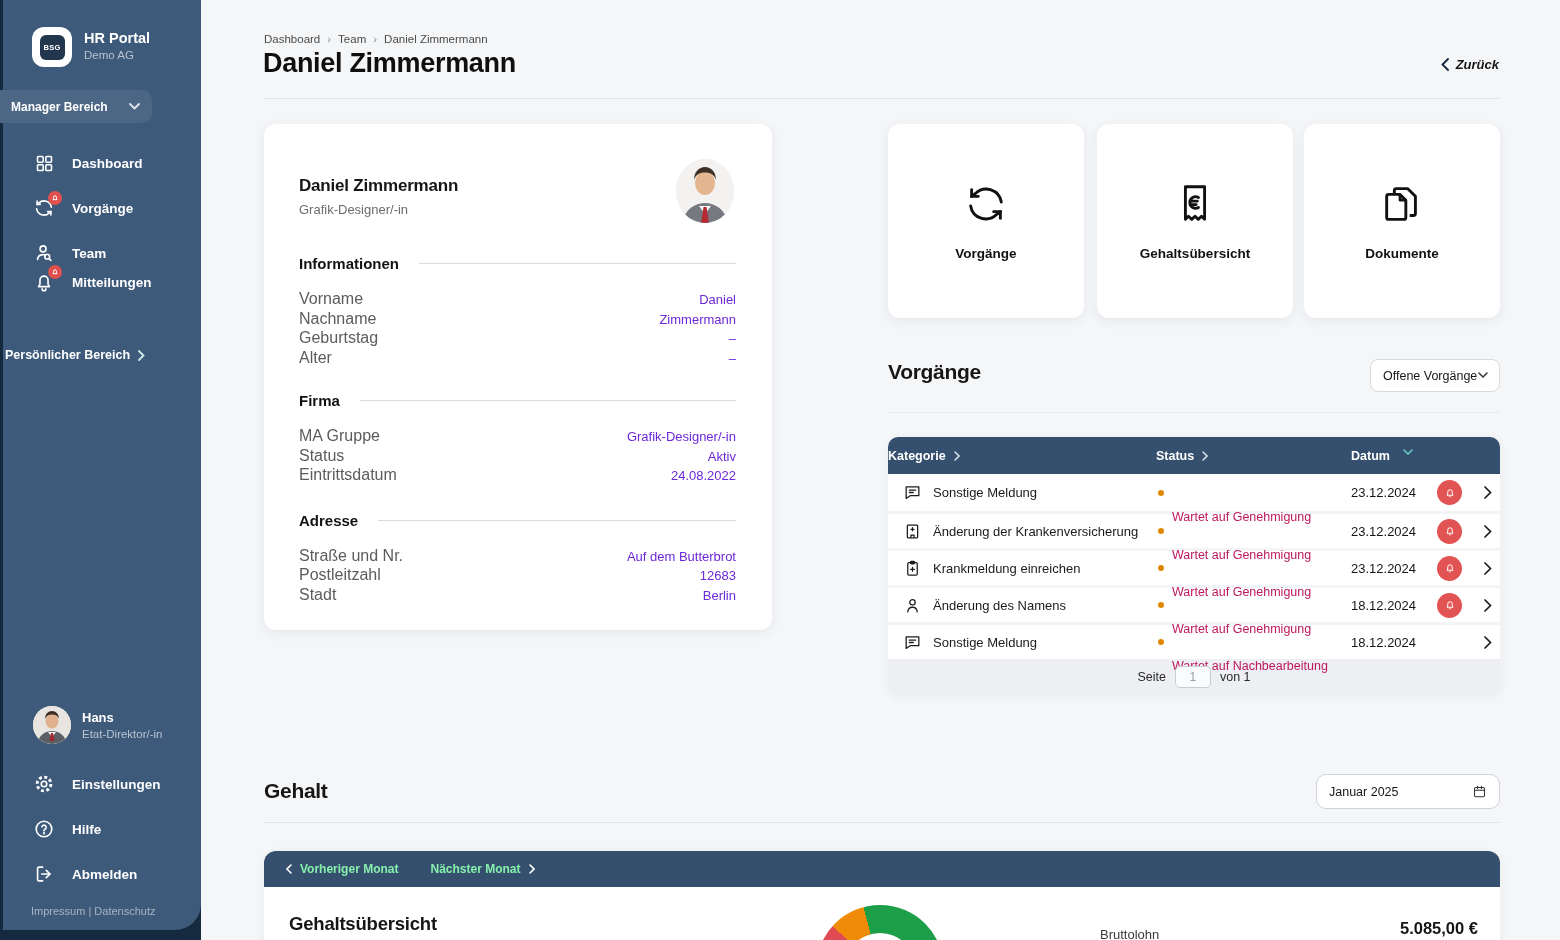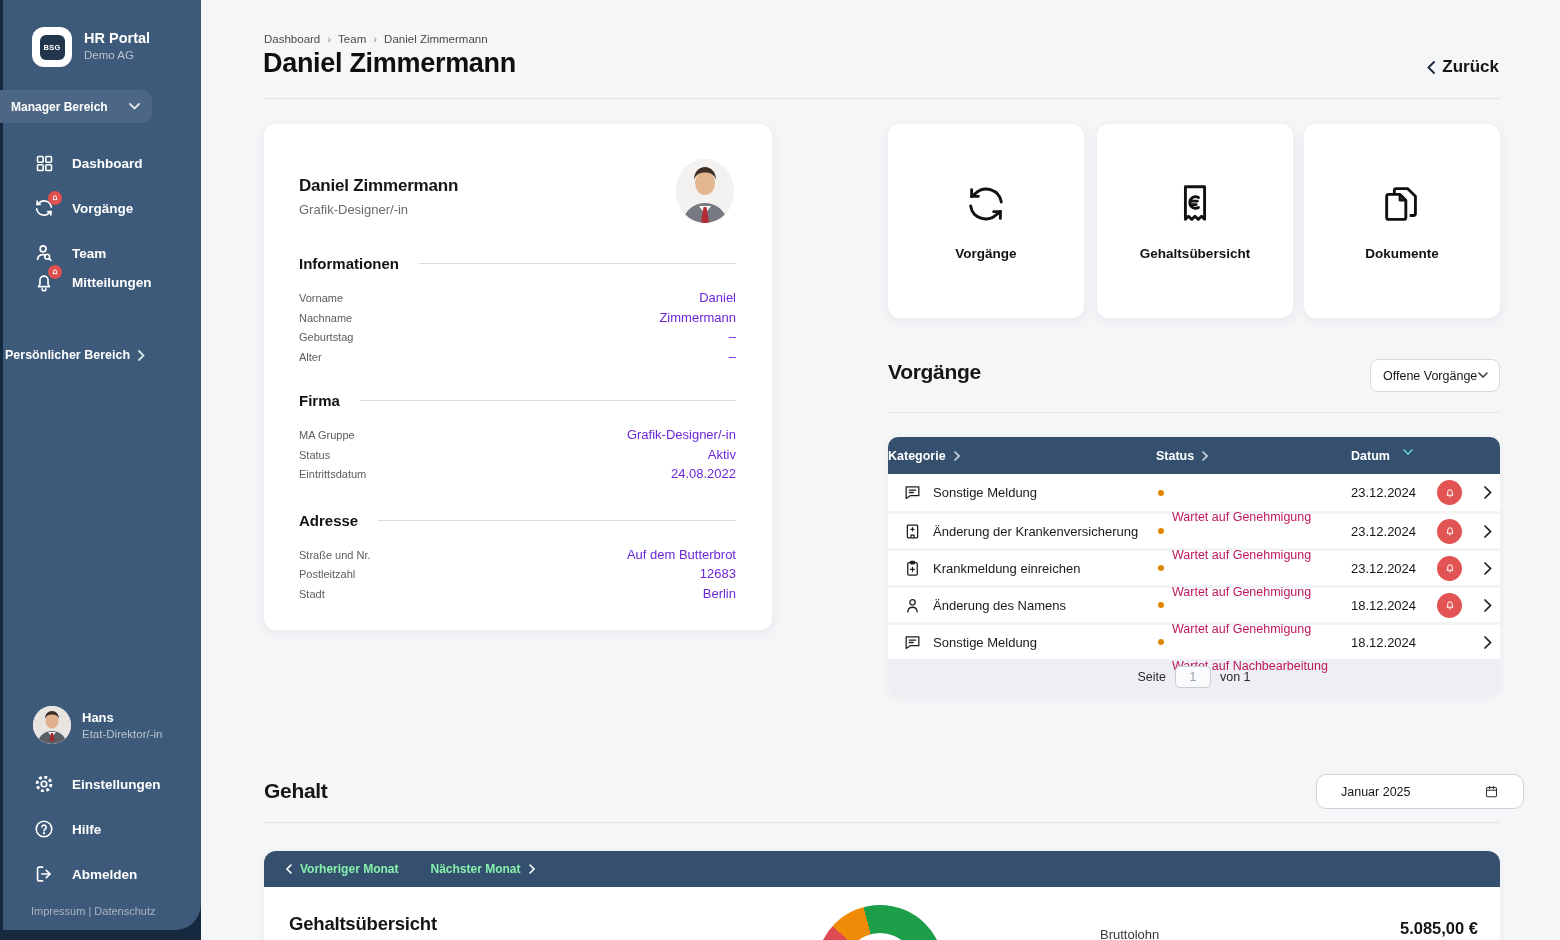--- a/index.html
+++ b/index.html
@@ -33,40 +33,40 @@
   .avatar { width:38px; height:38px; border-radius:50%; overflow:hidden; background:#e9e9e9; flex:0 0 38px; }
   .user-name { font-size:13px; font-weight:bold; }
   .user-role { font-size:11.5px; color:#b9c3cf; margin-top:3px; }
   .legal { position:absolute; left:28px; top:905px; font-size:11px; color:#a8b4c1; }
 
   
   .breadcrumb { position:absolute; left:264px; top:33px; font-size:11.5px; color:#4a4a4a; display:flex; gap:7px; align-items:center; }
   .crumb { cursor:pointer; }
   .crumb-sep { color:#8a8a8a; }
   .page-title { position:absolute; left:263px; top:48px; font-size:27px; font-weight:bold; color:#0f0f0f; letter-spacing:-0.3px; }
-  .back-link { position:absolute; right:61px; top:57px; display:flex; align-items:center; gap:7px; font-size:17px; font-weight:bold; cursor:pointer; }
+  .back-link { position:absolute; right:61px; top:57px; display:flex; align-items:center; gap:7px; font-size:13px; font-weight:bold; cursor:pointer;font-style:italic; }
   .divider { position:absolute; height:1px; background:#e3e4e6; }
   .d-header { left:264px; top:98px; width:1236px; }
   .d-vorgaenge { left:888px; top:412px; width:612px; background:#e8e9eb; }
   .d-gehalt { left:264px; top:822px; width:1236px; }
 
   
   .profile-card { position:absolute; left:264px; top:124px; width:508px; height:506px; background:#fff; border-radius:12px; box-shadow:0 3px 12px rgba(25,45,70,.07); padding:52px 36px 0 35px; }
   .p-name { font-size:17px; font-weight:bold; letter-spacing:-0.2px; }
   .p-role { font-size:13px; color:#6b6b6b; margin-top:6px; }
   .photo { position:absolute; right:38px; top:35px; width:58px; height:64px; border-radius:50%; overflow:hidden; background:#f0f0f0; }
   .sec-head { display:flex; align-items:center; gap:20px; }
   .sec-head h3 { font-size:15px; font-weight:bold; color:#121212; }
   .sec-rule { flex:1; height:1px; background:#dcdcdc; }
   .sec-informationen { margin-top:38px; }
   .sec-firma { margin-top:24px; }
   .sec-adresse { margin-top:26px; }
   .rows { margin-top:18px; }
   .info-row { display:flex; justify-content:space-between; align-items:baseline; height:19.5px; }
-  .info-label { font-size:11px; color:#5c5c5c; }
+  .info-label { font-size:16px; color:#5c5c5c; }
   .info-value { font-size:13px; color:#6d28d9; font-weight:400; }
 
   
   .action-card { position:absolute; top:124px; width:196px; height:194px; background:#fff; border-radius:12px; box-shadow:0 3px 12px rgba(25,45,70,.07); display:flex; flex-direction:column; align-items:center; cursor:pointer; }
   .ac-1 { left:888px; } .ac-2 { left:1097px; } .ac-3 { left:1304px; }
   .ac-icon { margin-top:56px; height:48px; display:flex; align-items:center; }
   .ac-label { margin-top:18px; font-size:13.5px; font-weight:bold; color:#111; }
 
   
   .vg-title { position:absolute; left:888px; top:360px; font-size:21px; font-weight:bold; letter-spacing:-0.3px; }
@@ -91,21 +91,21 @@
   .status-text { font-size:12.5px; color:#be185d;margin-top:48px; }
   .cell-date { flex:0 0 86px; font-size:13px; font-weight:500; }
   .cell-bell { flex:0 0 38px; }
   .bell-badge { width:25px; height:25px; border-radius:50%; background:#e25453; display:flex; align-items:center; justify-content:center; }
   .cell-chev { flex:1; display:flex; justify-content:center; }
   .t-foot { height:36px; background:#edeff2; display:flex; align-items:center; justify-content:center; gap:9px; font-size:12.5px; color:#2a2a2a; }
   .page-input { width:36px; height:22px; border:1px solid #c9cdd1; border-radius:5px; background:#fafbfc; color:#9aa0a5; text-align:center; font-size:12px; font-family:"Liberation Sans",sans-serif; }
 
   
   .gh-title { position:absolute; left:264px; top:779px; font-size:21px; font-weight:bold; letter-spacing:-0.3px; }
-  .date-btn { position:absolute; left:1316px; top:774px; width:208px; height:35px; background:#fff; border:1px solid #cfd2d6; border-radius:10px; display:flex; align-items:center; justify-content:space-between; padding:0 24px; font-size:12.5px; font-weight:500; cursor:pointer; }
+  .date-btn { position:absolute; left:1316px; top:774px; width:184px; height:35px; background:#fff; border:1px solid #cfd2d6; border-radius:10px; display:flex; align-items:center; justify-content:space-between; padding:0 12px; font-size:12.5px; font-weight:500; cursor:pointer; }
   .gehalt-card { position:absolute; left:264px; top:851px; width:1236px; height:120px; background:#fff; border-radius:12px 12px 0 0; box-shadow:0 2px 10px rgba(25,45,70,.06); }
   .gc-head { height:36px; background:#35506e; border-radius:12px 12px 0 0; display:flex; align-items:center; gap:32px; padding-left:22px; color:#86efac; }
   .month-nav { display:flex; align-items:center; gap:8px; font-size:12px; font-weight:bold; cursor:pointer; }
   .gc-heading { position:absolute; left:25px; top:62px; font-size:18.5px; font-weight:bold; letter-spacing:-0.2px; }
   .donut { position:absolute; left:552px; top:54px; width:128px; height:128px; border-radius:50%;
     background:conic-gradient(#1d9e49 0deg 230deg, #df4a54 230deg 312deg, #ef8b06 312deg 345deg, #1d9e49 345deg 360deg); }
   .donut::after { content:""; position:absolute; left:28px; top:28px; width:72px; height:72px; border-radius:50%; background:#fff; }
   .brutto-label { position:absolute; left:836px; top:76px; font-size:13px; color:#3a3a3a; }
   .brutto-value { position:absolute; right:22px; top:68px; font-size:16.5px; font-weight:bold; }
 </style>

